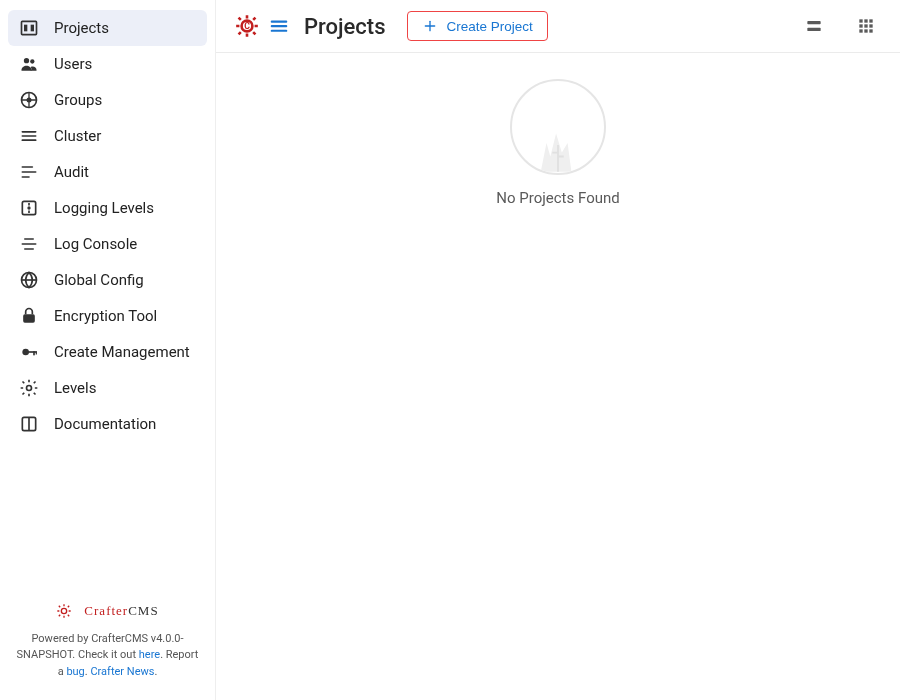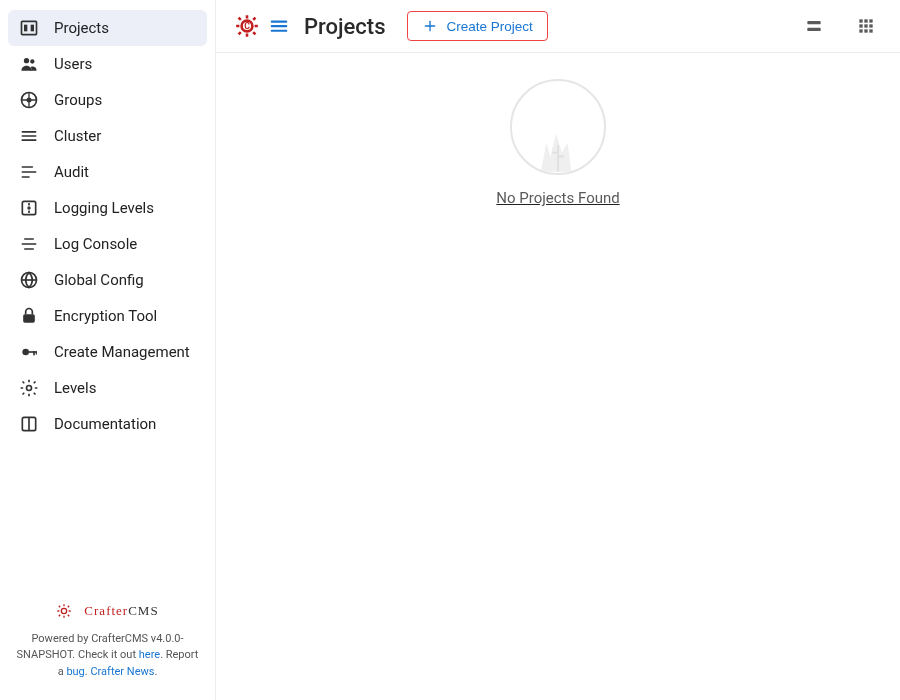--- a/index.html
+++ b/index.html
@@ -102,21 +102,20 @@
     border-radius: 4px;
     margin-left: 6px;
   }
 
   .content {
     flex: 1;
     display: flex;
     flex-direction: column;
     align-items: center;
     padding-top: 26px;
-    text-decoration: underline;
   }
   .empty-circle {
     width: 96px; height: 96px;
     border: 2px solid #e5e5e5;
     border-radius: 50%;
     display: flex; align-items: flex-end; justify-content: center;
     overflow: hidden;
     margin-bottom: 14px;
   }
   .empty-text {

